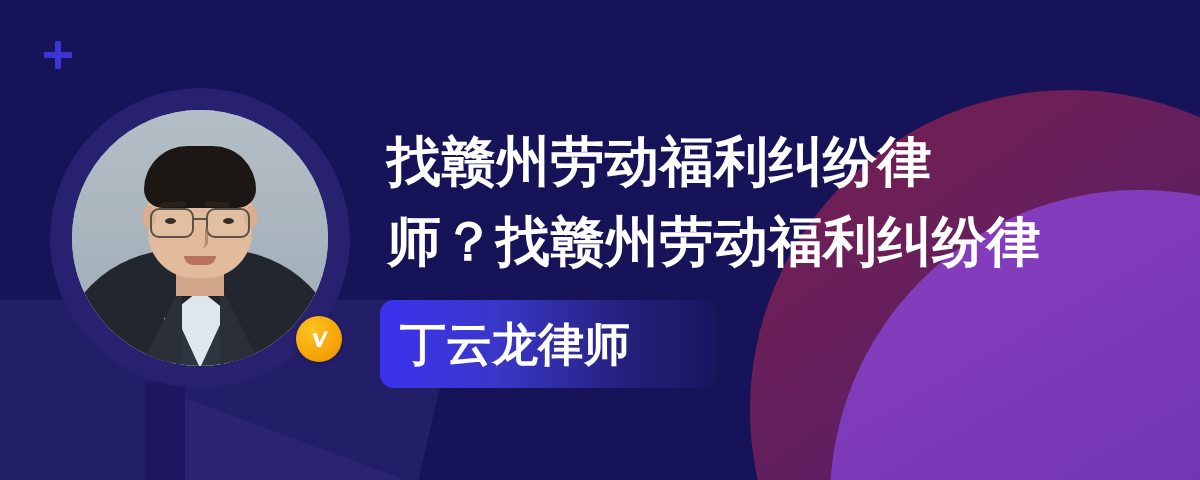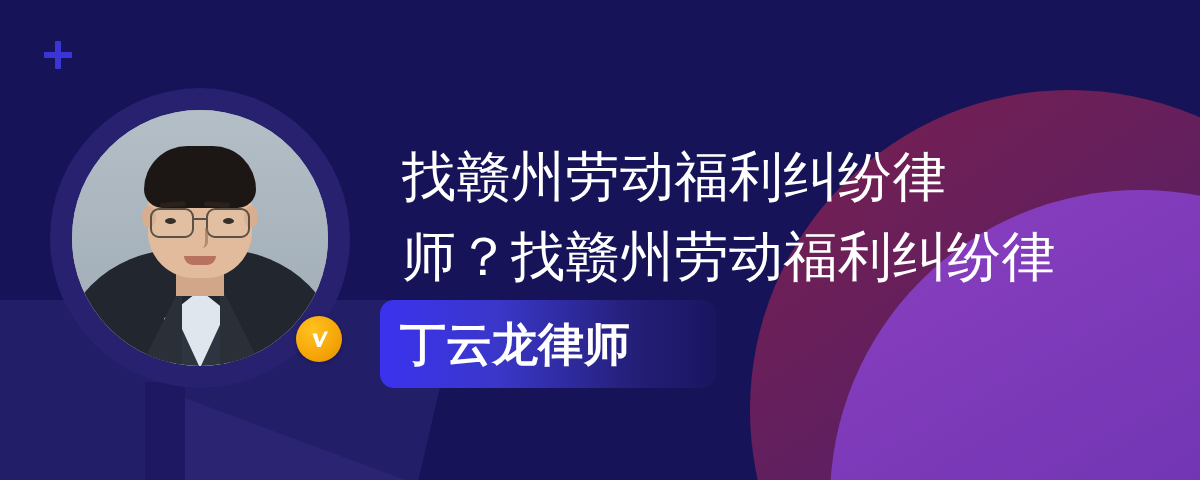--- a/index.html
+++ b/index.html
@@ -260,25 +260,25 @@
   .verified-badge svg { display: block; }
 
   
   .content {
     position: absolute;
     left: 386px;
     top: 120px;
     width: 680px;
   }
   .headline {
-    margin: 16px;
+    margin: 1px;
     color: #ffffff;
     font-size: 54px;
     line-height: 80px;
-    font-weight: 400;
+    font-weight: 700;
     letter-spacing: 0.5px;
     white-space: nowrap;
   }
   .headline .hl-line { display: block; }
 
   .cta-button {
     position: absolute;
     left: 380px;
     top: 300px;
     width: 336px;

